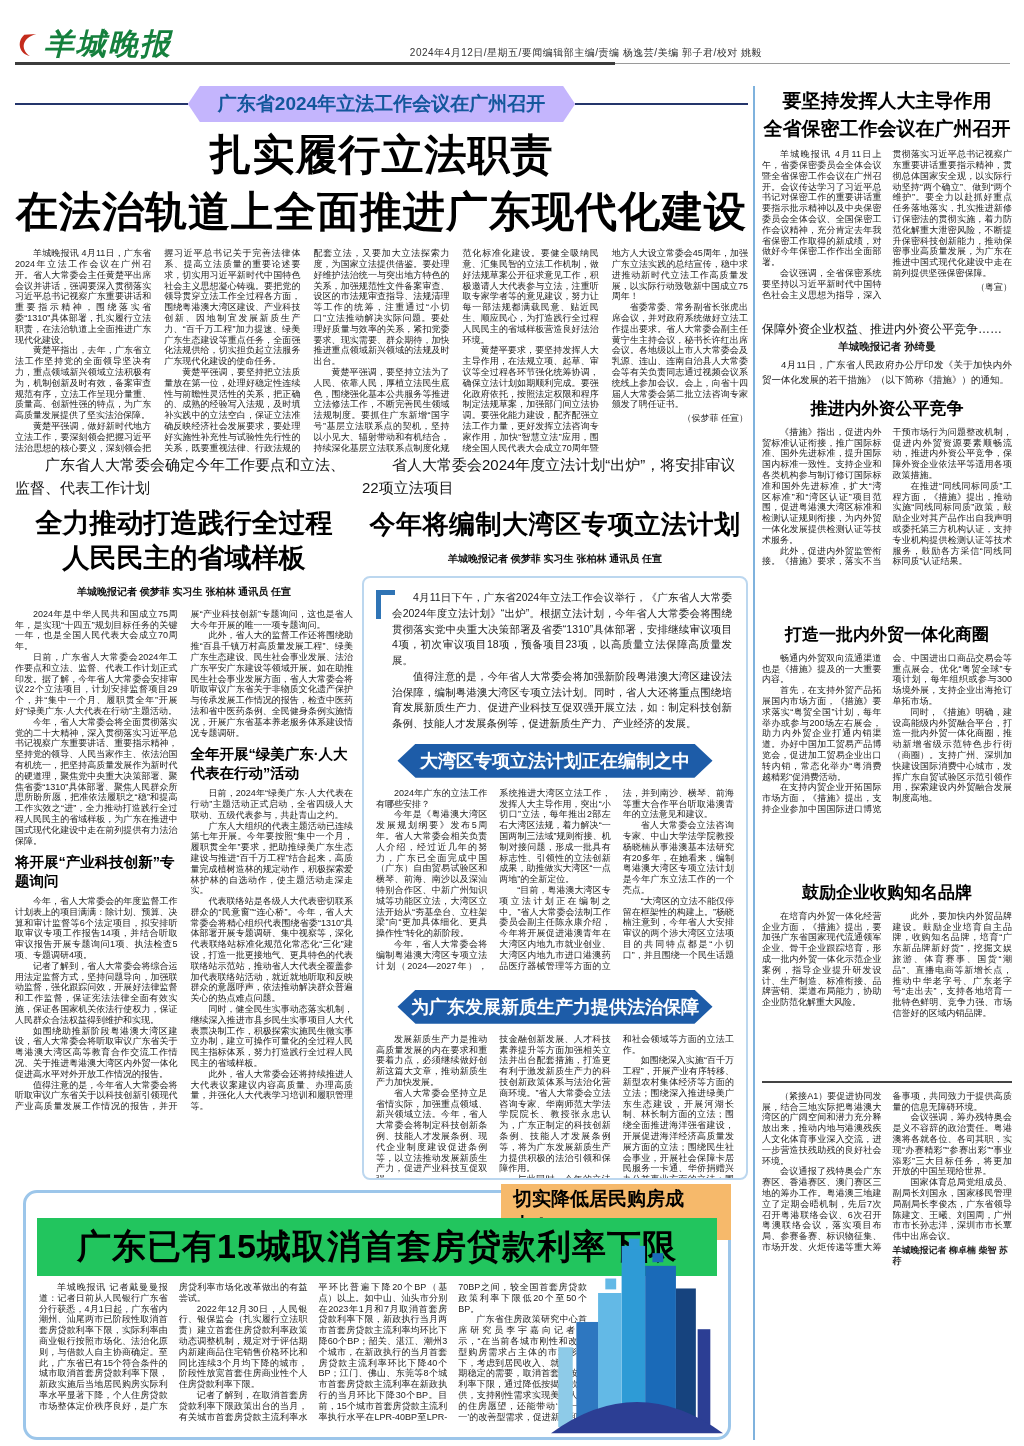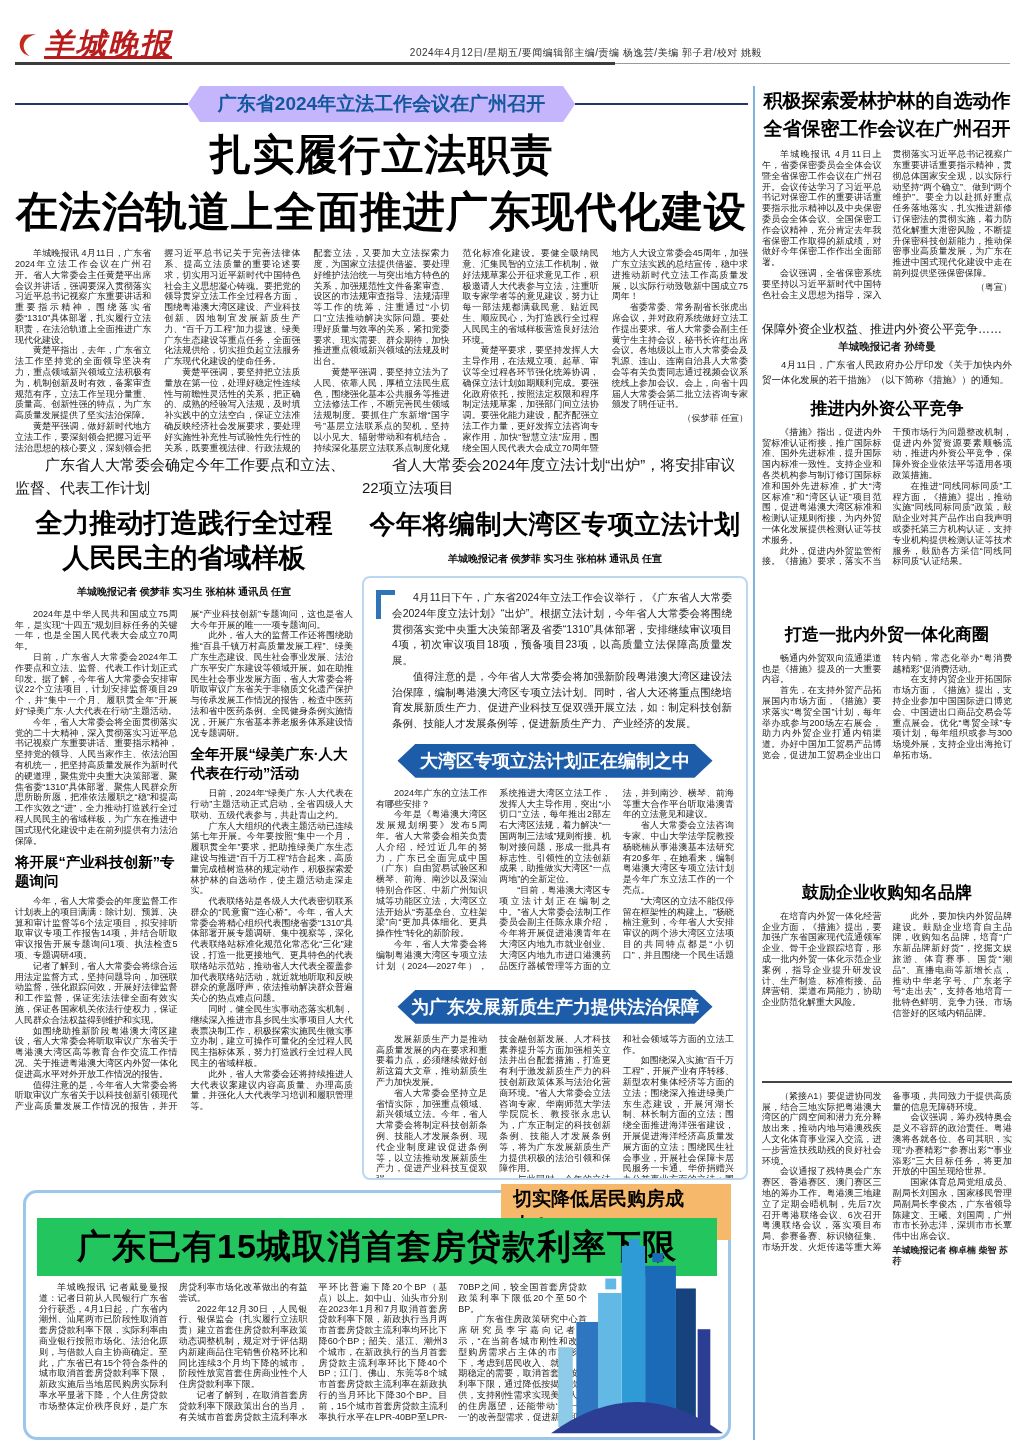--- a/index.html
+++ b/index.html
@@ -1,20 +1,20 @@
 <!DOCTYPE html>
 <html><head>
 <meta charset="utf-8">
 <style>
   html,body{margin:0;padding:0;background:#e8e8e8;}
   .page{position:relative;width:1024px;height:1446px;background:#fff;margin:0 auto;
         font-family:"Liberation Sans","DejaVu Sans",sans-serif;color:#1a1a1a;overflow:hidden;}
   
   .masthead{position:absolute;left:16px;top:24px;display:flex;align-items:center;gap:4px;}
-  .masthead .logo-text{color:#b91c1c;font-size:30px;font-weight:900;font-style:italic;letter-spacing:2px;text-decoration:underline;}
+  .masthead .logo-text{color:#15803d;font-size:30px;font-weight:900;font-style:italic;letter-spacing:2px;}
   .dateline{position:absolute;right:262px;top:46px;font-size:10px;color:#333;letter-spacing:.5px;}
   .section-block{position:absolute;right:14px;top:20px;display:flex;align-items:center;gap:6px;}
   .red-bar{width:9px;height:36px;background:#d02a20;}
   .section-name{color:#d02a20;font-size:33px;font-weight:900;letter-spacing:2px;}
   .page-no{color:#3a3a3a;font-size:40px;font-weight:400;margin-left:4px;}
   .head-rule-a{position:absolute;left:15px;top:62px;width:600px;height:3px;background:#3c3c3c;}
   .head-rule-b{position:absolute;left:615px;top:63px;width:395px;height:1px;background:#9a9a9a;}
   
   .cols{text-align:justify;overflow:hidden;}
   .cols p{margin:0;text-indent:2em;font-size:9px;line-height:1.2;text-align:justify;color:#222;}
@@ -187,21 +187,21 @@
       <rect x="60" y="44" width="12" height="12" fill="#63b9e6"></rect>
       <rect x="112" y="16" width="12" height="10" fill="#1a6ab8"></rect>
       <rect x="8" y="120" width="16" height="88" fill="#8ecbe8"></rect>
       <rect x="162" y="100" width="14" height="108" fill="#2c3e94"></rect>
       <path d="M0 215 Q95 146 190 215 Z" fill="#2c3e94"></path>
     </svg>
   </section>
 
   <aside id="right-col">
     <article>
-      <h3 class="rtitle">积极探索爱林护林的自选动作</h3>
+      <h3 class="rtitle">要坚持发挥人大主导作用</h3>
       <h3 class="rtitle" style="margin-top:-6px">全省保密工作会议在广州召开</h3>
       <div class="cols a-body">
           <p>羊城晚报讯 4月11日上午，省委保密委员会全体会议暨全省保密工作会议在广州召开。会议传达学习了习近平总书记对保密工作的重要讲话重要指示批示精神以及中央保密委员会全体会议、全国保密工作会议精神，充分肯定去年我省保密工作取得的新成绩，对做好今年保密工作作出全面部署。</p>
           <p>会议强调，全省保密系统要坚持以习近平新时代中国特色社会主义思想为指导，深入贯彻落实习近平总书记视察广东重要讲话重要指示精神，贯彻总体国家安全观，以实际行动坚持“两个确立”、做到“两个维护”。要全力以赴抓好重点任务落地落实，扎实推进新修订保密法的贯彻实施，着力防范化解重大泄密风险，不断提升保密科技创新能力，推动保密事业高质量发展，为广东在推进中国式现代化建设中走在前列提供坚强保密保障。</p>
           <p class="sign">（粤宣）</p>
         </div>
     </article>
 
     <article>
       <p class="rkicker">保障外资企业权益、推进内外资公平竞争……</p>
@@ -213,20 +213,21 @@
           <p>《措施》指出，促进内外贸标准认证衔接，推广国际标准、国外先进标准，提升国际国内标准一致性。支持企业和各类机构参与制订修订国际标准和国外先进标准，扩大“湾区标准”和“湾区认证”项目范围，促进粤港澳大湾区标准和检测认证规则衔接，为内外贸一体化发展提供检测认证等技术服务。</p>
           <p>此外，促进内外贸监管衔接。《措施》要求，落实不当干预市场行为问题整改机制，促进内外贸资源要素顺畅流动，推进内外资公平竞争，保障外资企业依法平等适用各项政策措施。</p>
           <p>在推进“同线同标同质”工程方面，《措施》提出，推动实施“同线同标同质”政策，鼓励企业对其产品作出自我声明或委托第三方机构认证，支持专业机构提供检测认证等技术服务，鼓励各方采信“同线同标同质”认证结果。</p>
         </div>
 
       <h4 class="rsub">打造一批内外贸一体化商圈</h4>
       <div class="cols rsec rsec-2">
           <p>畅通内外贸双向流通渠道也是《措施》提及的一大重要内容。</p>
           <p>首先，在支持外贸产品拓展国内市场方面，《措施》要求落实“粤贸全国”计划，每年举办或参与200场左右展会，助力内外贸企业打通内销渠道。办好中国加工贸易产品博览会，促进加工贸易企业出口转内销，常态化举办“粤消费越精彩”促消费活动。</p>
           <p>在支持内贸企业开拓国际市场方面，《措施》提出，支持企业参加中国国际进口博览会、中国进出口商品交易会等重点展会。优化“粤贸全球”专项计划，每年组织或参与300场境外展，支持企业出海抢订单拓市场。</p>
+          <p>同时，《措施》明确，建设高能级内外贸融合平台，打造一批内外贸一体化商圈，推动新增省级示范特色步行街（商圈）。支持广州、深圳加快建设国际消费中心城市，发挥广东自贸试验区示范引领作用，探索建设内外贸融合发展制度高地。</p>
         </div>
 
       <h4 class="rsub">鼓励企业收购知名品牌</h4>
       <div class="cols rsec rsec-3">
           <p>在培育内外贸一体化经营企业方面，《措施》提出，要加强广东省国家现代流通领军企业、骨干企业跟踪培育，形成一批内外贸一体化示范企业案例，指导企业提升研发设计、生产制造、标准衔接、品牌营销、渠道布局能力，协助企业防范化解重大风险。</p>
           <p>此外，要加快内外贸品牌建设。鼓励企业培育自主品牌，收购知名品牌，培育“广东新品牌新好货”，挖掘文娱旅游、体育赛事、国货“潮品”、直播电商等新增长点，推动中华老字号、广东老字号“走出去”，支持各地培育一批特色鲜明、竞争力强、市场信誉好的区域内销品牌。</p>
         </div>
     </article>
 
     <hr class="thick-rule">

